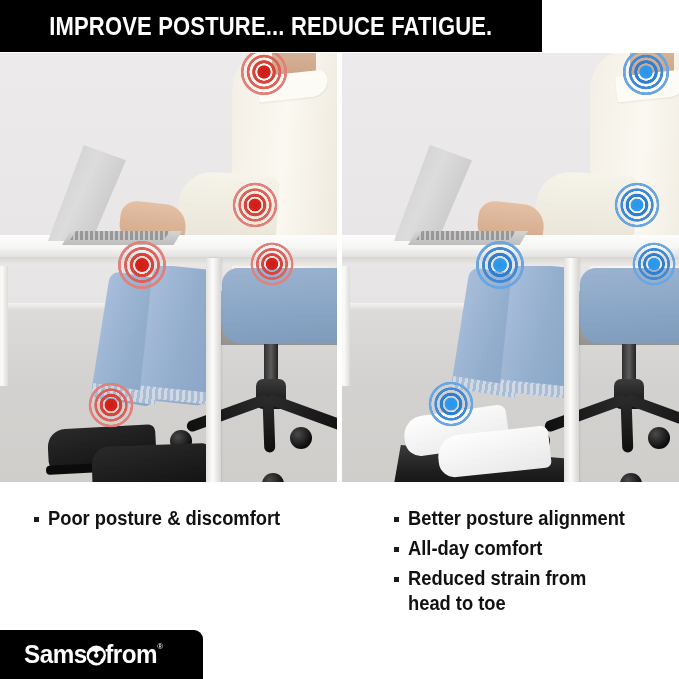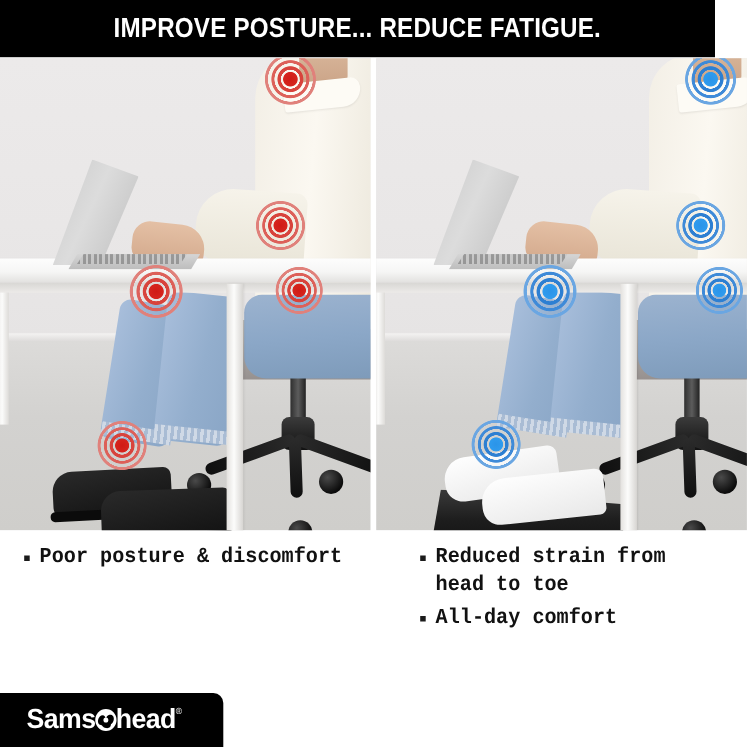--- a/index.html
+++ b/index.html
@@ -1,20 +1,20 @@
 <!DOCTYPE html>
 <html><head>
 <meta charset="utf-8">
 <style>
   html,body{margin:0;padding:0;background:#fff;}
   body{width:679px;height:679px;overflow:hidden;font-family:"Liberation Sans",sans-serif;}
   .page{position:relative;width:679px;height:679px;background:#ffffff;}
 
   
-  .header{position:absolute;left:0;top:0;width:650px;height:52px;background:#000;
+  .header{position:absolute;left:0;top:0;width:542px;height:52px;background:#000;
           display:flex;align-items:center;justify-content:center;}
   .header-title{color:#fff;font-size:25px;font-weight:bold;letter-spacing:.2px;
                 transform:scaleX(.88);transform-origin:center;white-space:nowrap;}
 
   
   .panels{position:absolute;left:0;top:53px;width:679px;height:429px;}
   .panel{position:absolute;top:0;height:429px;overflow:hidden;background:#e7e7e6;}
   .panel.left{left:0;width:337px;}
   .panel.right{left:342px;width:337px;}
   .gap{position:absolute;left:337px;top:0;width:5px;height:429px;background:#fff;}
@@ -131,21 +131,21 @@
        rgba(62,138,216,0) 48%,rgba(62,138,216,0) 55%,
        #6aa6e2 56%,#6aa6e2 62%,
        rgba(106,166,226,0) 64%,rgba(106,166,226,0) 72%,
        #9dc4ec 73%,#9dc4ec 79%,
        rgba(157,196,236,0) 81%,rgba(157,196,236,0) 100%);}
 
   
   .bullets{position:absolute;top:486px;height:140px;}
   .bullets.left{left:0;width:339px;}
   .bullets.right{left:340px;width:339px;}
-  .blist{list-style:none;margin:0;padding:0;font-family:Liberation Mono, monospace;}
+  .blist{list-style:none;margin:12px;padding:0;}
   .blist li{display:flex;align-items:flex-start;gap:9px;margin-bottom:5px;}
   .bsq{flex:0 0 auto;width:5px;height:5px;background:#1b1b1b;margin-top:11px;}
   .btext{color:#111;font-size:19.5px;font-weight:bold;line-height:1.28;
          transform:scaleX(.94);transform-origin:left center;white-space:pre-line;}
   .bullets.left .blist{padding-left:22px;padding-top:8px;}
   .bullets.right .blist{padding-left:42px;padding-top:8px;}
 
   
   .logo-box{position:absolute;left:0;top:630px;width:203px;height:49px;
         background:#000;border-radius:0 9px 0 0;display:flex;align-items:center;}
@@ -268,35 +268,39 @@
         <span class="bsq"></span>
         <span class="btext">Poor posture &amp; discomfort</span>
       </li>
     </ul>
   </div>
 
   <div class="bullets right">
     <ul class="blist">
       <li>
         <span class="bsq"></span>
-        <span class="btext">Reduced strain from
-head to toe</span>
+        <span class="btext">Better posture alignment</span>
       </li>
       <li>
         <span class="bsq"></span>
         <span class="btext">All-day comfort</span>
+      </li>
+      <li>
+        <span class="bsq"></span>
+        <span class="btext">Reduced strain from
+head to toe</span>
       </li>
     </ul>
   </div>
 
   <div class="logo-box">
     <div class="logo-word">
       <span>Sams</span><span class="swirl"><svg viewBox="0 0 40 40" width="21" height="21" aria-hidden="true">
           <circle cx="20" cy="20" r="19" fill="#ffffff"></circle>
           <path d="M20 20 C20 8, 36 8, 34 20 C32 30, 20 32, 20 20Z" fill="#000000"></path>
           <path d="M20 20 C32 20, 32 36, 20 34 C10 32, 8 20, 20 20Z" fill="#000000"></path>
           <path d="M20 20 C20 32, 4 32, 6 20 C8 10, 20 8, 20 20Z" fill="#000000"></path>
           <circle cx="20" cy="20" r="4.4" fill="#ffffff"></circle>
-        </svg></span><span>head</span><span class="logo-reg">®</span>
+        </svg></span><span>from</span><span class="logo-reg">®</span>
     </div>
   </div>
 
 </div>
 
 </body></html>

